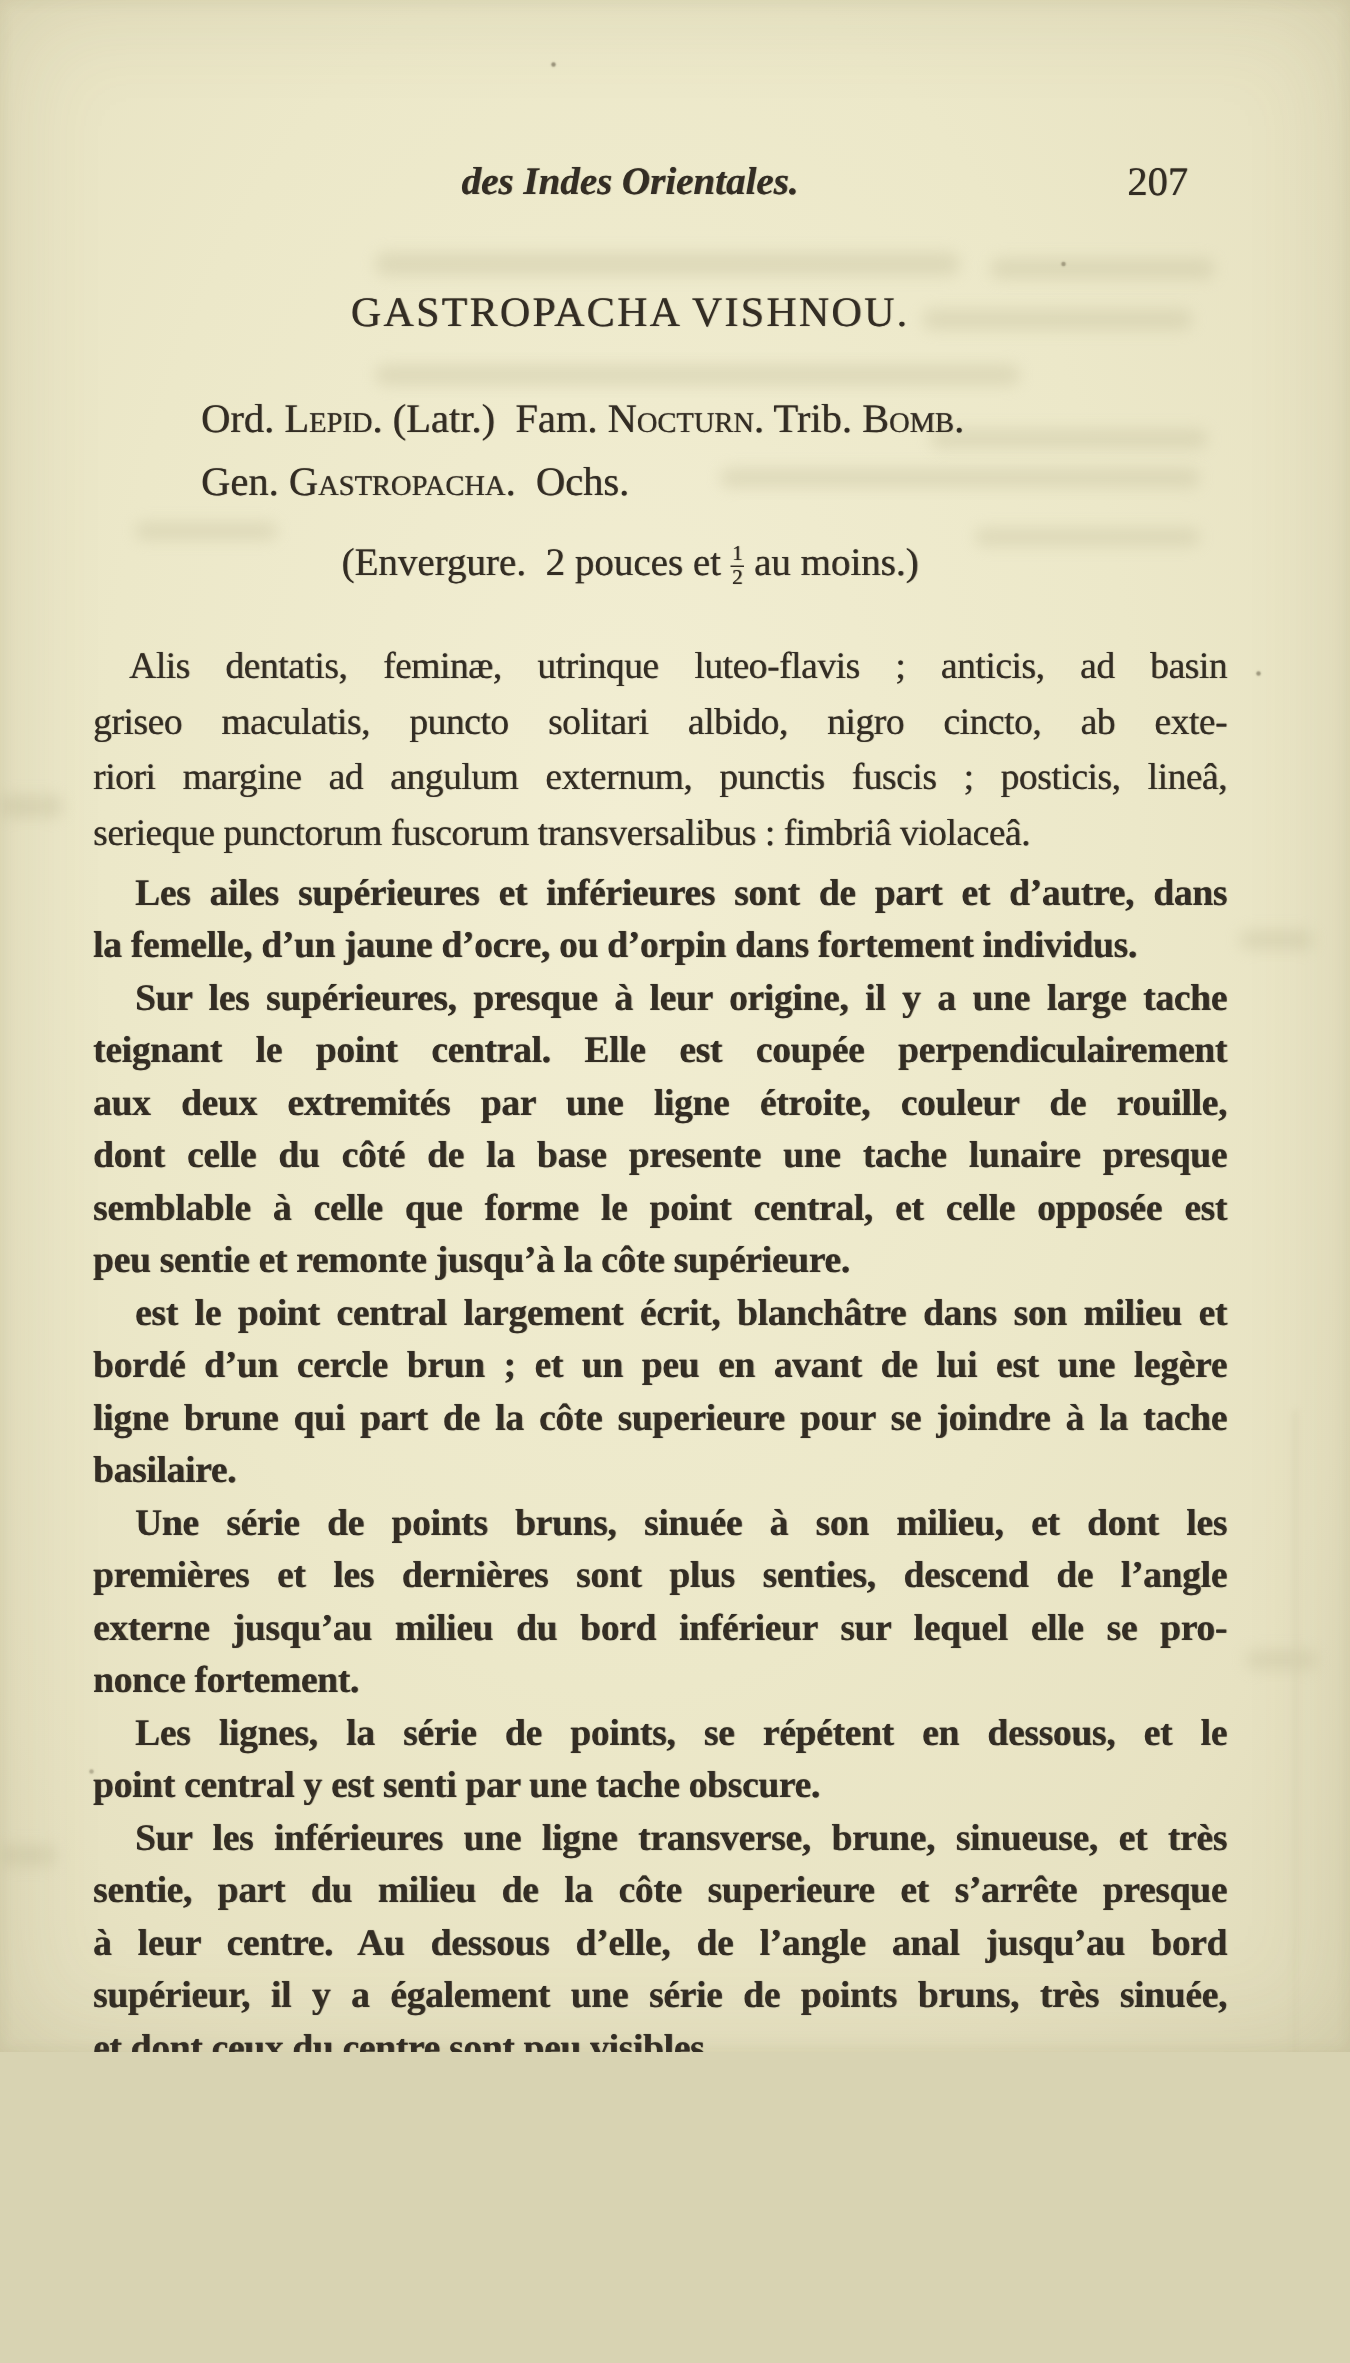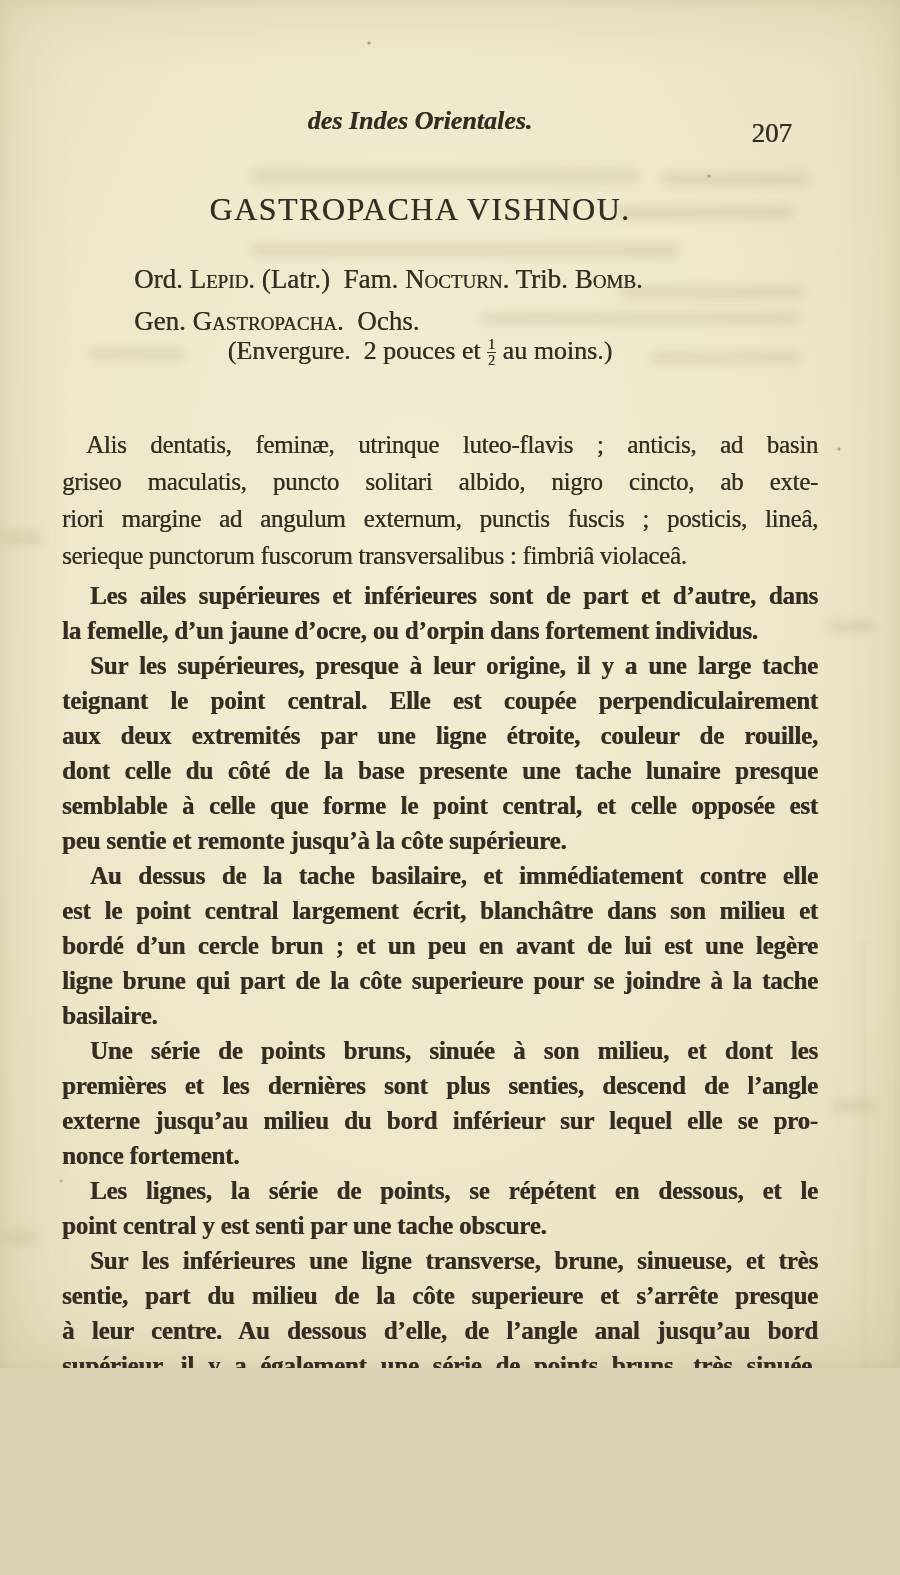--- a/index.html
+++ b/index.html
@@ -34,34 +34,34 @@
   }
   .edge-mark { position:absolute; left:0; top:1428px; width:6px; height:20px; background:#6d6750; opacity:.55; filter:blur(1px); z-index:2; }
   .crease { position:absolute; left:862px; top:940px; width:3px; height:470px; background:#d8d3b1; opacity:.6; filter:blur(2px); z-index:1; }
 
   
   .running-header { position:absolute; top:103px; left:62px; right:82px; height:36px; z-index:4; }
   .running-title {
     display:block; text-align:center; transform:translateX(-20px);
     font-style:italic; font-weight:700; font-size:26px; line-height:36px;
   }
-  .page-number { position:absolute; right:26px; top:12px; font-size:27px; line-height:36px; }
+  .page-number { position:absolute; right:26px; top:0; font-size:27px; line-height:36px; }
 
   .species-title {
     position:absolute; top:192px; left:62px; right:82px; margin:0; z-index:4;
     text-align:center; transform:translateX(-20px);
-    font-weight:400; font-size:32px; letter-spacing:1.5px; line-height:34px;
+    font-weight:400; font-size:28px; letter-spacing:1.5px; line-height:34px;
   }
 
   .taxonomy { position:absolute; top:258px; left:134px; z-index:4; font-size:27px; }
   .tax-line { line-height:42px; white-space:pre-wrap; }
   .sc { font-variant:small-caps; }
 
   .wingspan {
-    position:absolute; top:332px; left:62px; right:82px; z-index:4;
+    position:absolute; top:356px; left:62px; right:82px; z-index:4;
     text-align:center; transform:translateX(-20px); font-size:26px; line-height:37px;
   }
   .wingspan span { white-space:pre-wrap; }
   .frac { display:inline-block; vertical-align:-0.42em; text-align:center; line-height:1.05; font-size:0.54em; white-space:normal !important; }
   .frac .num { display:block; border-bottom:1.4px solid currentColor; padding:0 1px; }
   .frac .den { display:block; }
 
   .latin { position:absolute; top:426px; left:62px; width:756px; z-index:4;
     font-size:25px; letter-spacing:-0.3px; }
   .latin .line { line-height:37px; }
@@ -124,21 +124,20 @@
       </div>
       <div class="para">
         <div class="line">Sur les supérieures, presque à leur origine, il y a une large tache</div>
         <div class="line">teignant le point central. Elle est coupée perpendiculairement</div>
         <div class="line">aux deux extremités par une ligne étroite, couleur de rouille,</div>
         <div class="line">dont celle du côté de la base presente une tache lunaire presque</div>
         <div class="line">semblable à celle que forme le point central, et celle opposée est</div>
         <div class="line">peu sentie et remonte jusqu’à la côte supérieure.</div>
       </div>
       <div class="para">
-        <div class="line">Au dessus de la tache basilaire, et immédiatement contre elle</div>
         <div class="line">est le point central largement écrit, blanchâtre dans son milieu et</div>
         <div class="line">bordé d’un cercle brun ; et un peu en avant de lui est une legère</div>
         <div class="line">ligne brune qui part de la côte superieure pour se joindre à la tache</div>
         <div class="line">basilaire.</div>
       </div>
       <div class="para">
         <div class="line">Une série de points bruns, sinuée à son milieu, et dont les</div>
         <div class="line">premières et les dernières sont plus senties, descend de l’angle</div>
         <div class="line">externe jusqu’au milieu du bord inférieur sur lequel elle se pro-</div>
         <div class="line">nonce fortement.</div>

